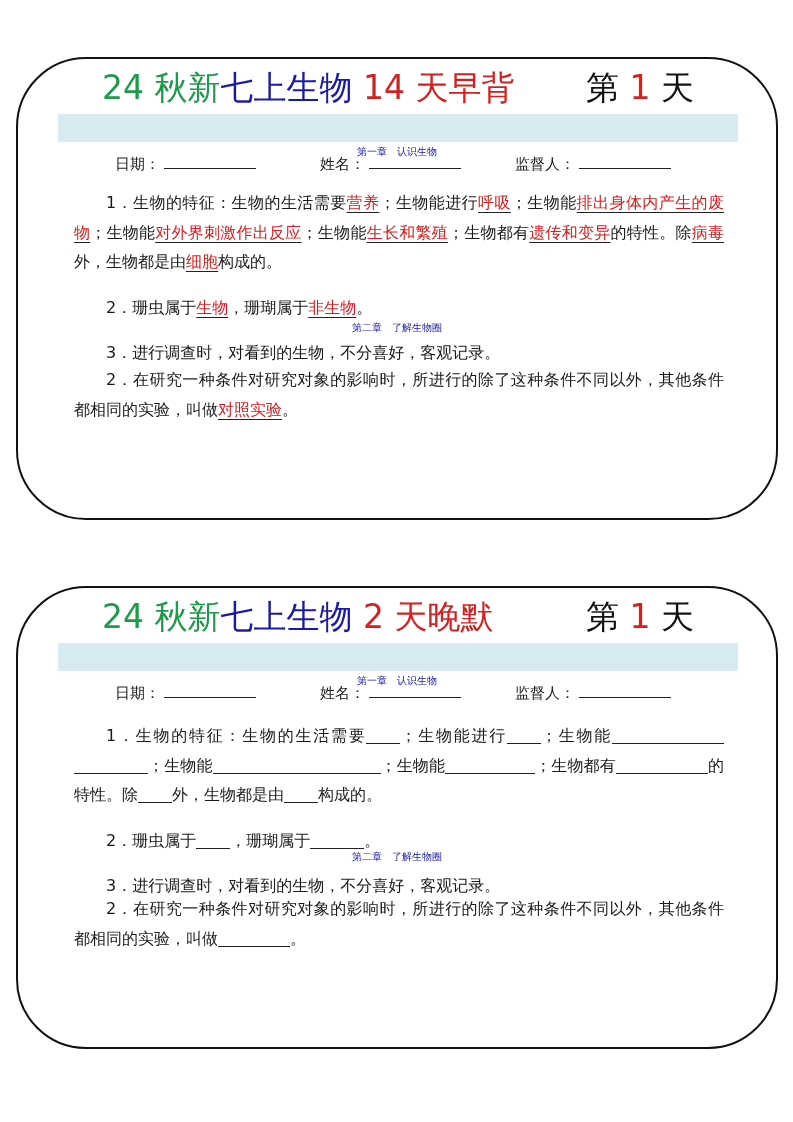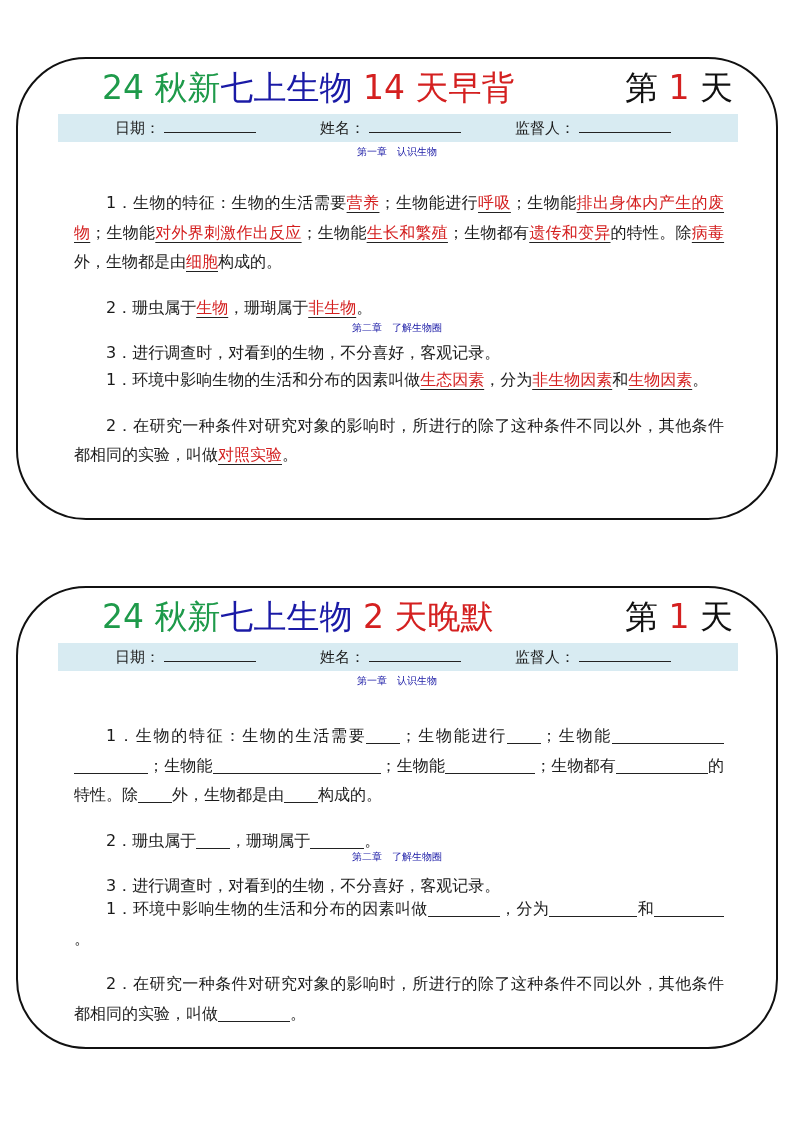--- a/index.html
+++ b/index.html
@@ -4,25 +4,25 @@
 <style>
   html, body { margin:0; padding:0; background:#ffffff; }
   body { width:793px; height:1122px; position:relative; overflow:hidden;
          font-family:"DejaVu Sans","Liberation Sans",sans-serif; color:#1a1a1a; }
   .card { position:absolute; left:16px; width:762px; border:2.5px solid #111;
           border-radius:70px; box-sizing:border-box;padding-left:28px; }
   .card.c1 { top:57px; height:463px; }
   .card.c2 { top:586px; height:463px; }
   .title { position:absolute; top:6px; left:0; width:100%; height:46px; font-size:33px; line-height:46px; white-space:nowrap; }
   .title .main { position:absolute; left:84px; }
-  .title .day { position:absolute; left:568px;margin-left:39px; }
+  .title .day { position:absolute; left:568px; }
   .g { color:#1e9a4a; } .b { color:#1a1aa6; } .r { color:#d42020; } .k { color:#111; }
   .infobar { position:absolute; top:55px; left:40px; width:680px; height:28px; background:#d8ebf2;
              font-size:15px; line-height:28px; }
-  .infobar .f { position:absolute; }
+  .infobar .f { position:absolute;margin-top:36px; }
   .infobar .line { display:inline-block; width:92px; border-bottom:1.2px solid #222; height:18px; vertical-align:top; margin-left:4px; }
   .chap { position:absolute; left:0; width:100%; text-align:center; color:#1a1aa6; font-size:10px; }
   .body { position:absolute; left:40px; width:682px; font-size:16px; line-height:29.5px; text-align:justify; }
   .p { text-indent:2em; margin:16px; }
   .ans { color:#d42020; text-decoration:underline; text-decoration-color:#222; text-underline-offset:4px; }
   .blank { display:inline-block; border-bottom:1.2px solid #222; height:20px; vertical-align:-3px; }
 </style>
 </head>
 <body>
 
@@ -37,21 +37,20 @@
     <span class="f" style="left:457px"><span>监督人：</span><span class="line"></span></span>
   </div>
   <div class="chap" style="top:86px">第一章　认识生物</div>
   <div class="body" style="top:113px">
     <p class="p"><span>1．生物的特征：生物的生活需要</span><span class="ans">营养</span><span>；生物能进行</span><span class="ans">呼吸</span><span>；生物能</span><span class="ans">排出身体内产生的废物</span><span>；生物能</span><span class="ans">对外界刺激作出反应</span><span>；生物能</span><span class="ans">生长和繁殖</span><span>；生物都有</span><span class="ans">遗传和变异</span><span>的特性。除</span><span class="ans">病毒</span><span>外，生物都是由</span><span class="ans">细胞</span><span>构成的。</span></p>
     <p class="p"><span>2．珊虫属于</span><span class="ans">生物</span><span>，珊瑚属于</span><span class="ans">非生物</span><span>。</span></p>
     <p class="p">3．进行调查时，对看到的生物，不分喜好，客观记录。</p>
   </div>
   <div class="chap" style="top:262px">第二章　了解生物圈</div>
   <div class="body" style="top:290px">
-    <p class="p"><span>1．环境中影响生物的生活和分布的因素叫做</span><span class="ans">生态因素</span><span>，分为</span><span class="ans">非生物因素</span><span>和</span><span class="ans">生物因素</span><span>。</span></p>
     <p class="p"><span>2．在研究一种条件对研究对象的影响时，所进行的除了这种条件不同以外，其他条件都相同的实验，叫做</span><span class="ans">对照实验</span><span>。</span></p>
   </div>
 </div>
 
 <div class="card c2">
   <div class="title">
     <span class="main"><span class="g">24 秋新</span><span class="b">七上生物</span><span class="r"> 2 天晚默</span></span>
     <span class="day"><span class="k">第 </span><span class="r">1</span><span class="k"> 天</span></span>
   </div>
   <div class="infobar">
@@ -60,16 +59,15 @@
     <span class="f" style="left:457px"><span>监督人：</span><span class="line"></span></span>
   </div>
   <div class="chap" style="top:86px">第一章　认识生物</div>
   <div class="body" style="top:117px">
     <p class="p"><span>1．生物的特征：生物的生活需要</span><span class="blank" style="width:34px"></span><span>；生物能进行</span><span class="blank" style="width:34px"></span><span>；生物能</span><span class="blank" style="width:112px"></span><span class="blank" style="width:74px"></span><span>；生物能</span><span class="blank" style="width:168px"></span><span>；生物能</span><span class="blank" style="width:90px"></span><span>；生物都有</span><span class="blank" style="width:92px"></span><span>的特性。除</span><span class="blank" style="width:34px"></span><span>外，生物都是由</span><span class="blank" style="width:34px"></span><span>构成的。</span></p>
     <p class="p"><span>2．珊虫属于</span><span class="blank" style="width:34px"></span><span>，珊瑚属于</span><span class="blank" style="width:54px"></span><span>。</span></p>
     <p class="p">3．进行调查时，对看到的生物，不分喜好，客观记录。</p>
   </div>
   <div class="chap" style="top:262px">第二章　了解生物圈</div>
   <div class="body" style="top:290px">
-    <p class="p"><span>1．环境中影响生物的生活和分布的因素叫做</span><span class="blank" style="width:72px"></span><span>，分为</span><span class="blank" style="width:88px"></span><span>和</span><span class="blank" style="width:36px"></span><span class="blank" style="width:34px"></span><span>。</span></p>
     <p class="p"><span>2．在研究一种条件对研究对象的影响时，所进行的除了这种条件不同以外，其他条件都相同的实验，叫做</span><span class="blank" style="width:72px"></span><span>。</span></p>
   </div>
 </div>
 
 </body></html>

